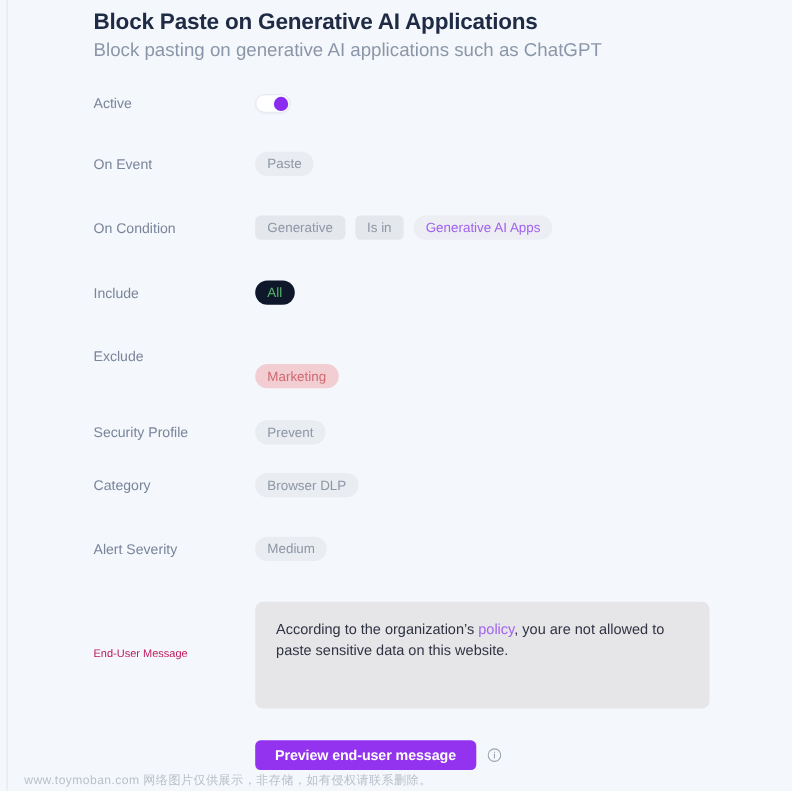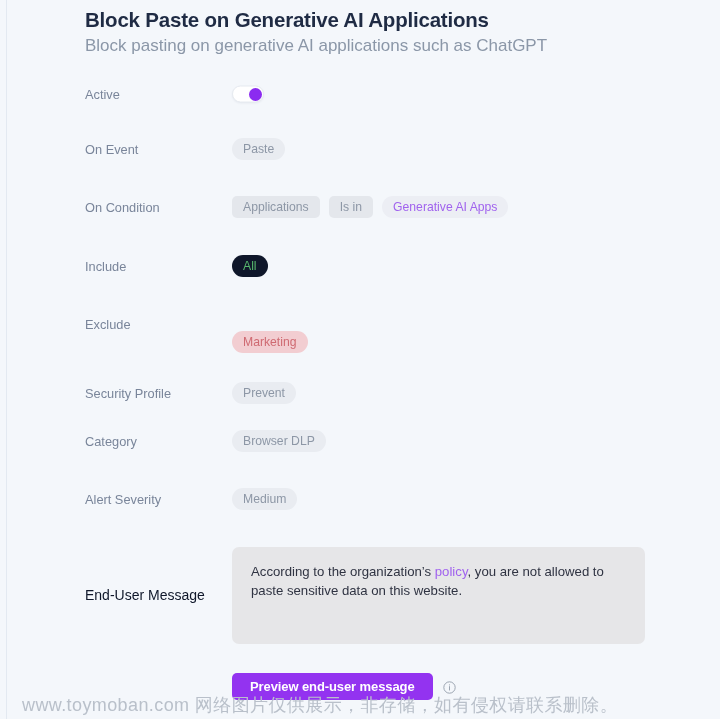--- a/index.html
+++ b/index.html
@@ -130,22 +130,22 @@
   .msg-row {
     position: absolute;
     left: 0;
     right: 0;
   }
   .msg-label {
     position: absolute;
     left: 0;
     top: 50%;
     transform: translateY(-50%);
-    font-size: 14px;
-    color: #0f172a;
+    font-size: 10px;
+    color: #be185d;
     white-space: nowrap;
   }
   .msg-box {
     position: absolute;
     left: 147px;
     top: 0;
     width: 413px;
     height: 97px;
     background: #e6e6e8;
     border-radius: 7px;
@@ -191,21 +191,21 @@
     height: 13px;
     display: inline-block;
     cursor: pointer;
   }
 
   
   .watermark {
     position: absolute;
     left: 22px;
     bottom: 2px;
-    font-size: 18px;
+    font-size: 11px;
     color: #b9c0ca;
     white-space: nowrap;
     letter-spacing: 0.4px;
   }
 </style>
 </head>
 <body>
 
 <div id="page">
 
@@ -228,21 +228,21 @@
       <div class="row-fields">
         <div class="toggle">
           <div class="knob"></div>
         </div>
       </div>
     </div>
 
     <div class="row" style="top:194px;">
       <div class="row-label">On Condition</div>
       <div class="row-fields">
-        <span class="chip chip-rect">Applications</span>
+        <span class="chip chip-rect">Generative</span>
         <span class="chip chip-rect">Is in</span>
         <span class="chip chip-accent">Generative AI Apps</span>
       </div>
     </div>
 
     <div class="row" style="top:253px;">
       <div class="row-label">Include</div>
       <div class="row-fields">
         <span class="chip chip-green">All</span>
       </div>

